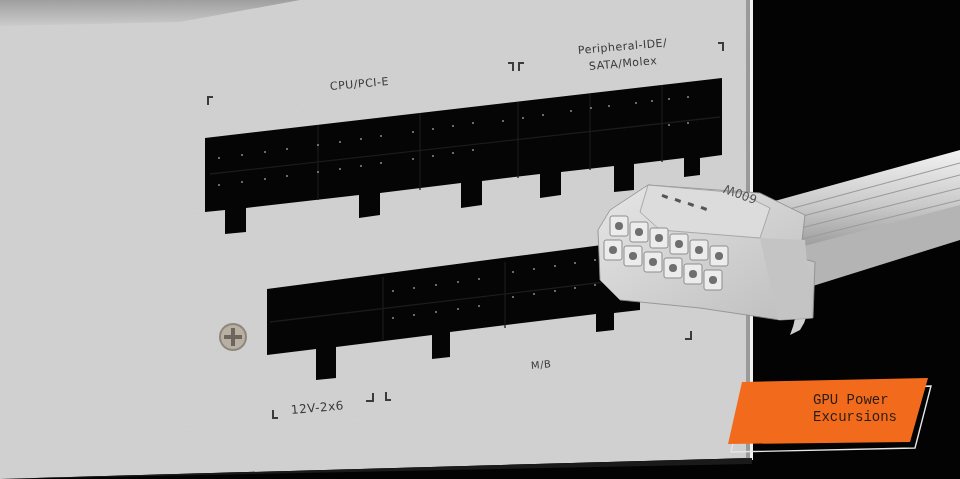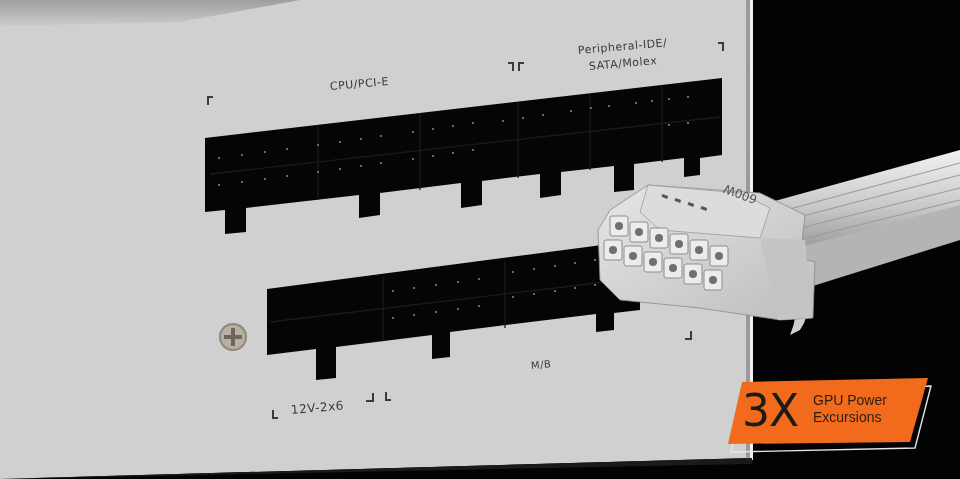--- a/index.html
+++ b/index.html
@@ -3,21 +3,21 @@
 <meta charset="utf-8">
 <style>
   html,body{margin:0;padding:0;}
   body{width:960px;height:479px;overflow:hidden;background:#000;position:relative;font-family:"Liberation Sans",sans-serif;}
   .scene{position:absolute;left:0;top:0;width:960px;height:479px;overflow:hidden;}
   .bg-right{position:absolute;left:0;top:0;width:960px;height:479px;background:#030303;}
   .panel{position:absolute;left:0;top:0;width:960px;height:479px;}
   svg{display:block;}
   .label{position:absolute;color:#3a3a3a;font-family:"DejaVu Sans",sans-serif;font-size:11px;letter-spacing:0.5px;transform-origin:left center;white-space:nowrap;}
   .badge-text-big{position:absolute;left:742px;top:385px;font-family:"DejaVu Sans",sans-serif;font-size:44px;line-height:52px;color:#1e1a18;font-weight:normal;letter-spacing:-1px;}
-  .badge-text-small{position:absolute;left:813px;top:392px;font-family:Liberation Sans, sans-serif;font-size:14px;line-height:17px;color:#2a1d14;}
+  .badge-text-small{position:absolute;left:813px;top:392px;font-family:Liberation Mono, monospace;font-size:14px;line-height:17px;color:#2a1d14;}
 </style>
 </head>
 <body>
 
 <div class="scene">
   <div class="bg-right"></div>
 
   <svg class="panel" width="960" height="479" viewBox="0 0 960 479">
     <defs>
       <filter id="grain" x="0" y="0" width="100%" height="100%">
@@ -211,18 +211,17 @@
 
     <path d="M742,382 L928,378 L910,442 L728,444 Z" fill="#f26b1d"></path>
   </svg>
 
   <div class="label" style="left:330px;top:80px;transform:rotate(-5deg);">CPU/PCI-E</div>
   <div class="label" style="left:578px;top:44px;transform:rotate(-5deg);">Peripheral-IDE/</div>
   <div class="label" style="left:589px;top:60px;transform:rotate(-5deg);">SATA/Molex</div>
   <div class="label" style="left:531px;top:360px;transform:rotate(-5deg);font-size:10px;">M/B</div>
   <div class="label" style="left:291px;top:403px;transform:rotate(-5deg);font-size:12px;">12V-2x6</div>
 
-  <div class="badge-text-big">3X</div>
   <div class="badge-text-small">
     <div>GPU Power</div>
     <div>Excursions</div>
   </div>
 </div>
 
 </body></html>

